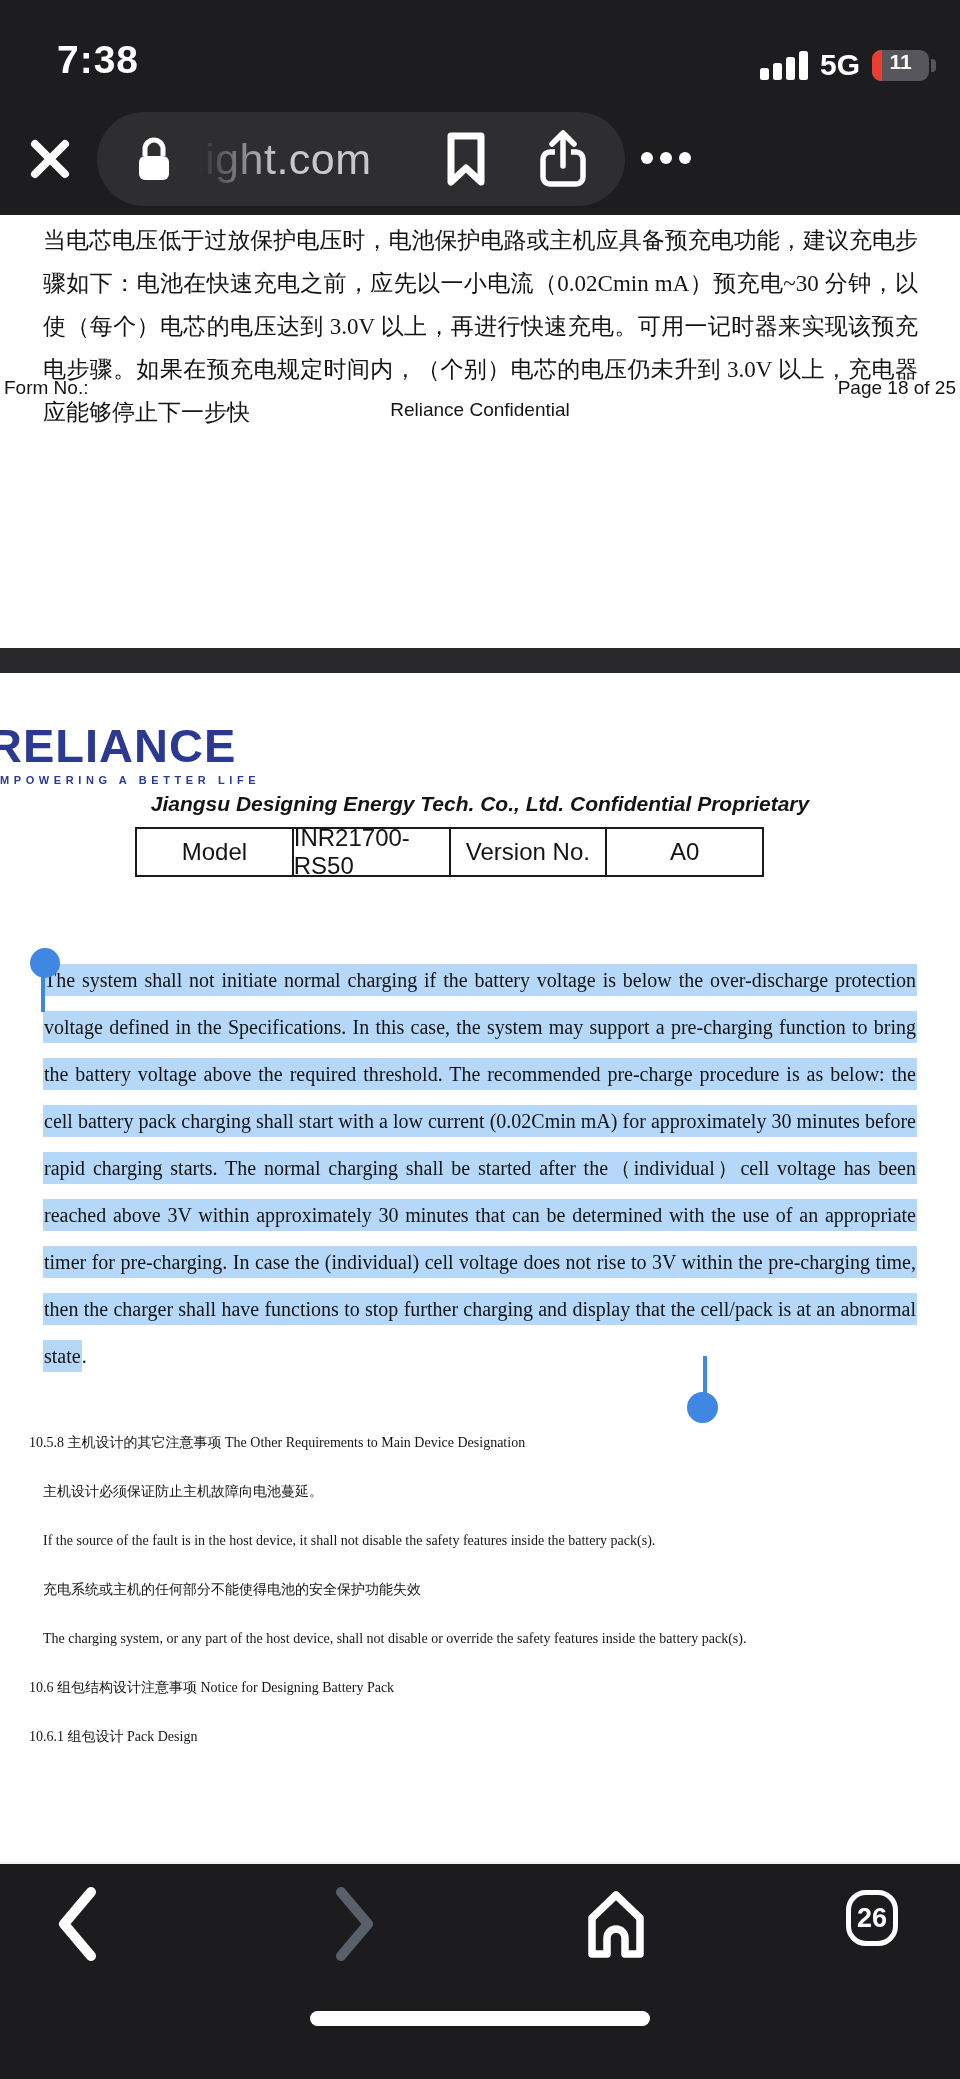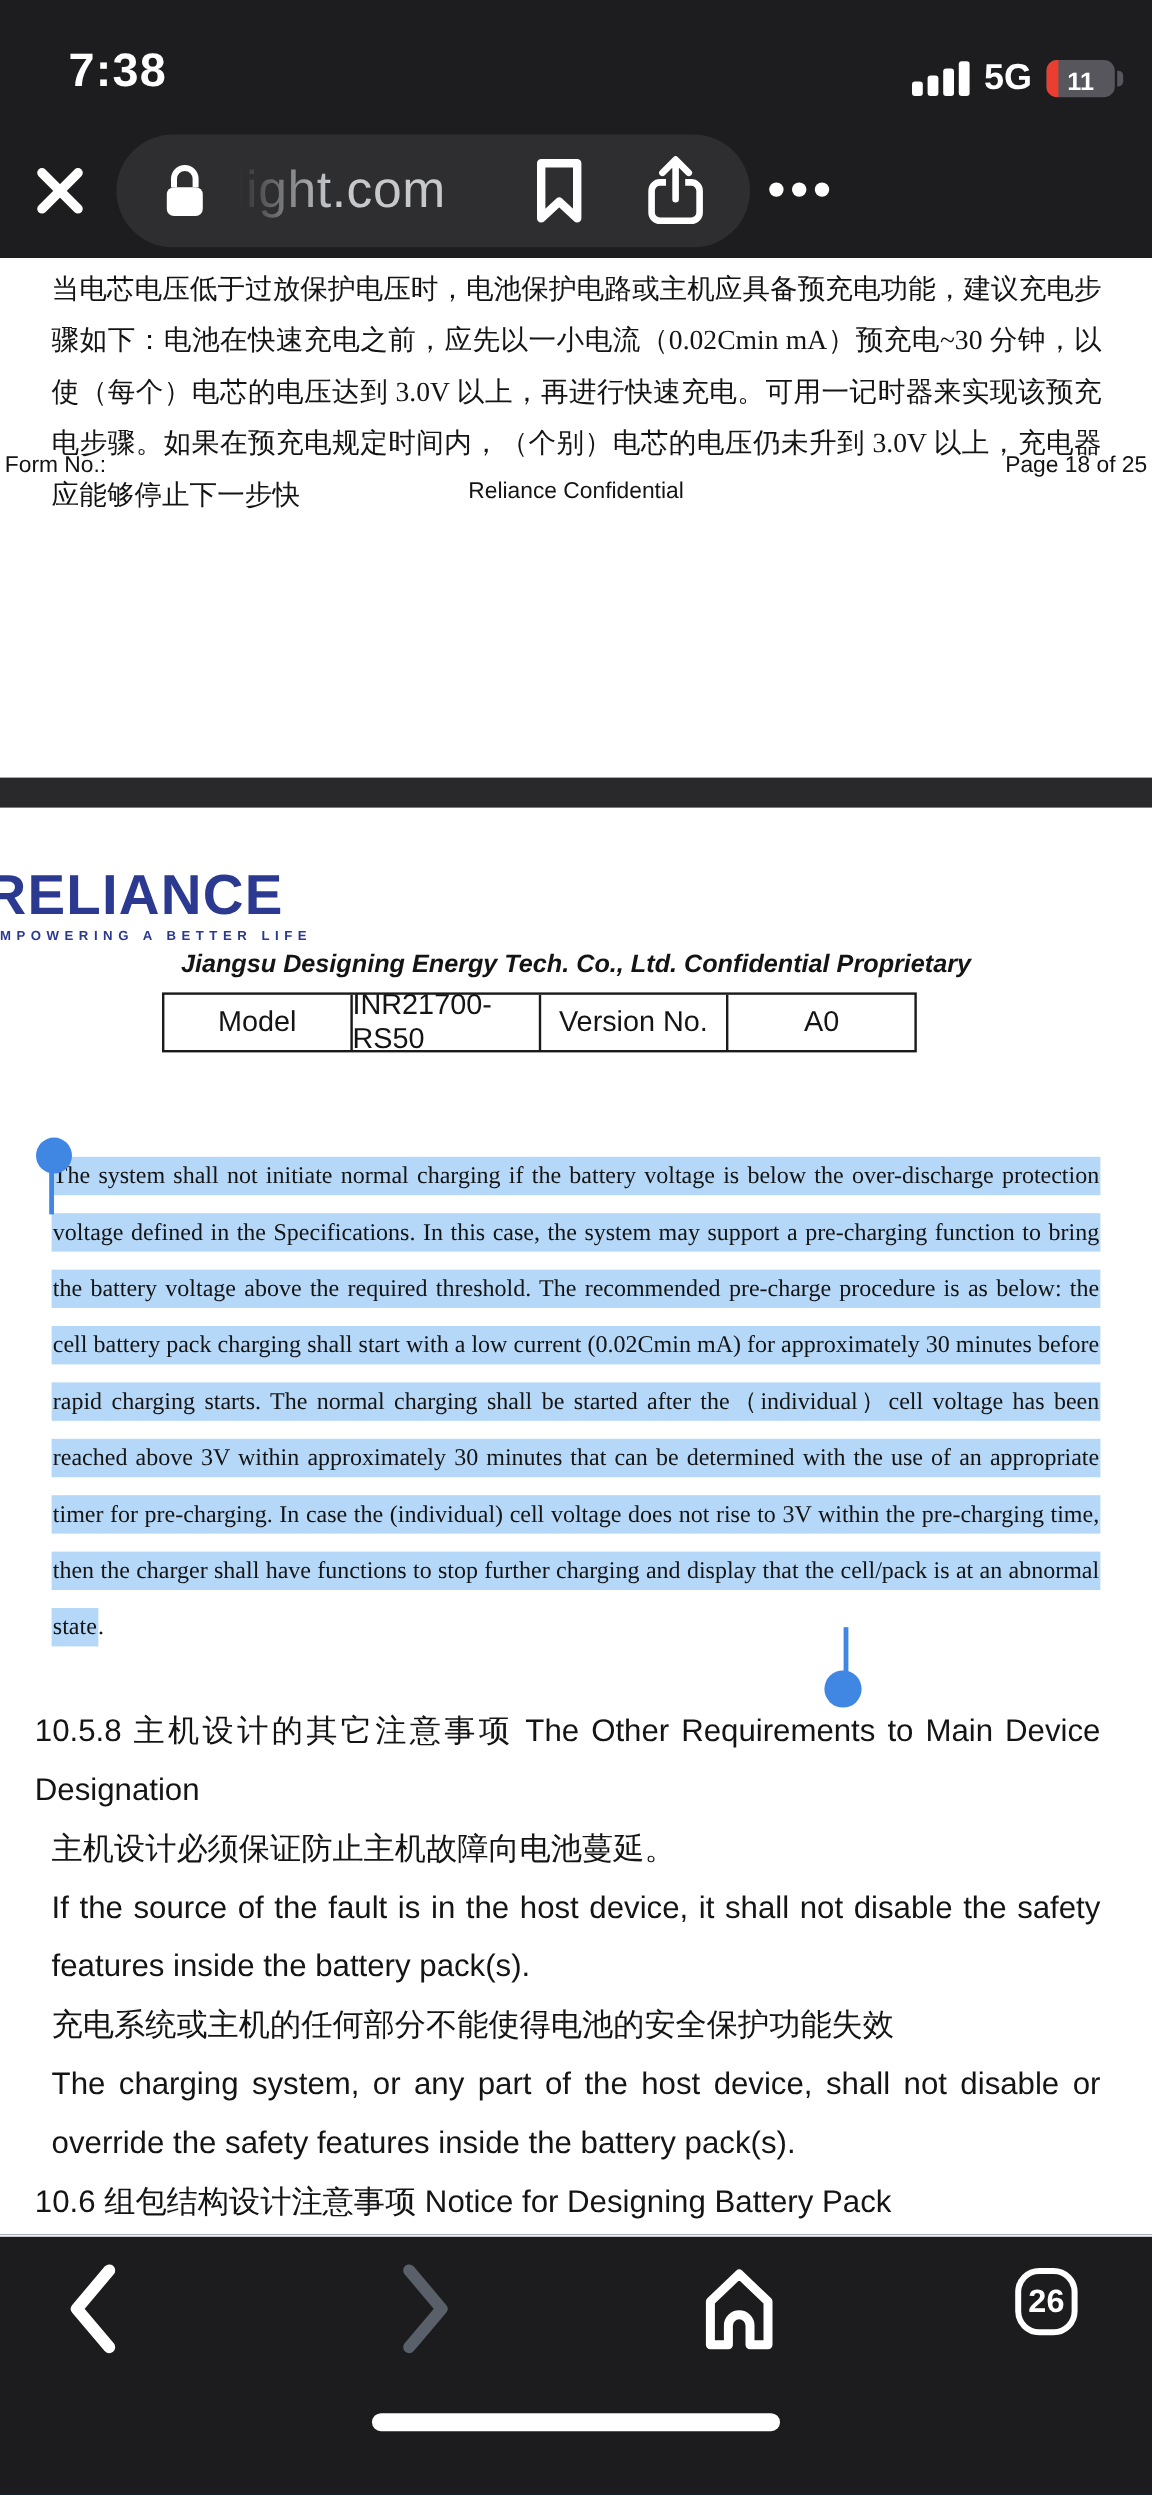--- a/index.html
+++ b/index.html
@@ -1,29 +1,29 @@
 <!DOCTYPE html>
 <html><head>
 <meta charset="utf-8">
 <style>
   html,body{margin:0;padding:0;background:#000;}
-  .screen{position:relative;width:960px;height:2079px;background:#0c4a6e;overflow:hidden;
+  .screen{position:relative;width:960px;height:2079px;background:#ef4444;overflow:hidden;
           font-family:"Liberation Sans",sans-serif;}
 
   
   .status-bar{position:absolute;left:0;top:0;width:960px;height:100px;background:#1d1d1f;}
   .clock{position:absolute;left:57px;top:38px;color:#fff;font-size:39px;font-weight:bold;letter-spacing:1px;}
   .status-right{position:absolute;right:24px;top:48px;display:flex;align-items:center;gap:12px;}
   .signal{display:flex;align-items:flex-end;gap:4px;height:30px;}
   .signal i{display:block;width:9px;background:#fff;border-radius:2.5px;}
   .signal .s1{height:12px}.signal .s2{height:17px}.signal .s3{height:23px}.signal .s4{height:29px}
   .net{color:#fff;font-size:30px;font-weight:bold;}
   .battery{display:flex;align-items:center;}
   .batt-body{position:relative;width:57px;height:31px;border-radius:9px;background:#56565c;overflow:hidden;
-             display:flex;align-items:flex-end;justify-content:center;}
+             display:flex;align-items:flex-start;justify-content:center;}
   .batt-red{position:absolute;left:0;top:0;width:10px;height:31px;background:#ec3d31;}
   .batt-body span{position:relative;color:#fff;font-size:21px;font-weight:bold;}
   .batt-nub{width:5px;height:13px;background:#56565c;border-radius:0 4px 4px 0;margin-left:2px;}
 
   
   .toolbar{position:absolute;left:0;top:100px;width:960px;height:115px;background:#1d1d1f;}
   .close-btn{position:absolute;left:26px;top:35px;width:48px;height:48px;background:none;border:none;padding:0;}
   .url-pill{position:absolute;left:97px;top:12px;width:528px;height:94px;border-radius:47px;background:#2e2e30;}
   .lock{position:absolute;left:40px;top:50%;transform:translateY(-50%);line-height:0;}
   .url-wrap{position:absolute;left:98px;top:50%;transform:translateY(-50%);}
@@ -59,22 +59,22 @@
 
   .intro-line{position:absolute;left:43px;top:700px;font-family:"Liberation Serif",serif;font-size:24px;}
   .selected-para{position:absolute;left:43px;right:43px;top:742px;font-family:"Liberation Serif",serif;
                  font-size:20px;line-height:47px;text-align:justify;}
   .hl{background:#b6d8f8;padding:5px 1px;-webkit-box-decoration-break:clone;box-decoration-break:clone;}
   .sel-handle-start{position:absolute;left:30px;top:733px;width:30px;height:30px;border-radius:50%;background:#3f87e3;}
   .sel-caret-start{position:absolute;left:41px;top:759px;width:4px;height:38px;background:#3f87e3;}
   .sel-caret-end{position:absolute;left:703px;top:1141px;width:4px;height:38px;background:#3f87e3;}
   .sel-handle-end{position:absolute;left:687px;top:1177px;width:31px;height:31px;border-radius:50%;background:#3f87e3;}
 
-  .sections{position:absolute;left:43px;right:43px;top:1203px;font-family:Liberation Sans, sans-serif;
-            font-size:26px;line-height:49px;}
+  .sections{position:absolute;left:43px;right:43px;top:1203px;font-family:Liberation Serif, serif;
+            font-size:14px;line-height:49px;}
   .sections p{margin:0;text-align:justify;}
   .sections p.outdent{margin-left:-14px;}
 
   
   .bottom-nav{position:absolute;left:0;top:1862px;width:960px;height:217px;background:#1c1c1e;
               border-top:2px solid #f2f2f3;}
   .nav-back{position:absolute;left:55px;top:21px;background:none;border:none;padding:0;line-height:0;}
   .nav-fwd{position:absolute;left:333px;top:21px;background:none;border:none;padding:0;line-height:0;}
   .nav-home{position:absolute;left:583px;top:22px;background:none;border:none;padding:0;line-height:0;}
   .nav-tabs{position:absolute;left:846px;top:26px;width:52px;height:56px;border:5px solid #fff;border-radius:20px;

